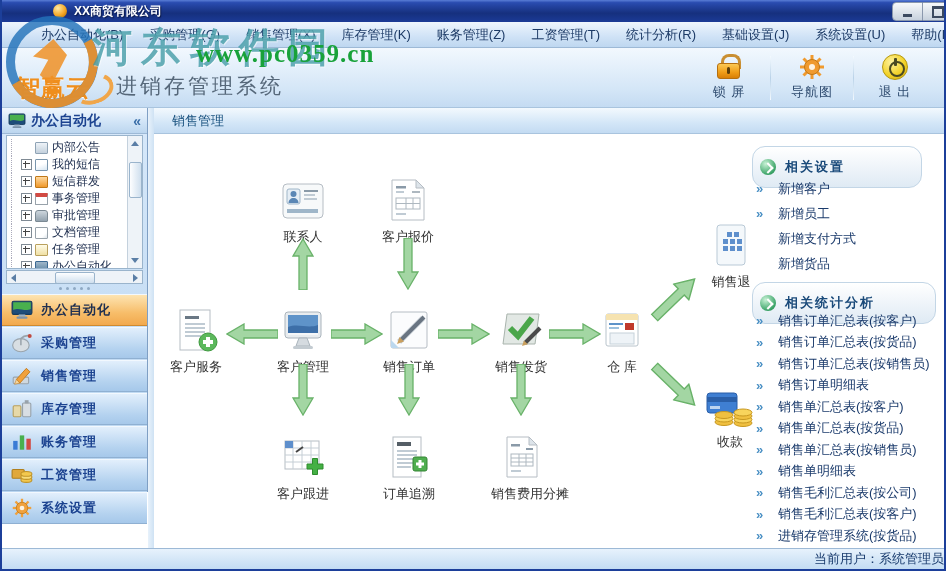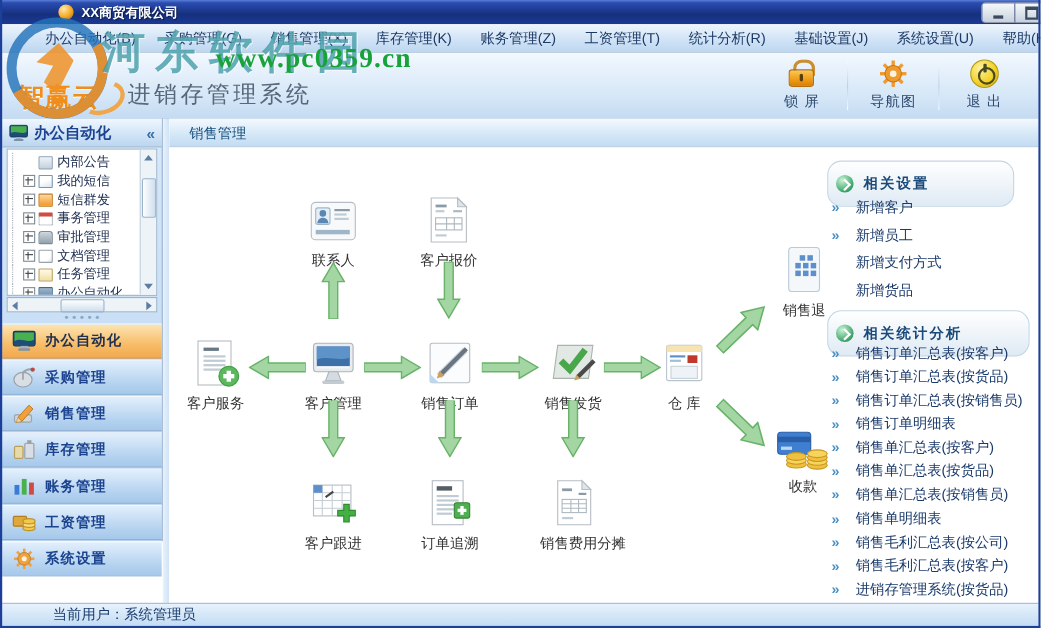--- a/index.html
+++ b/index.html
@@ -159,21 +159,21 @@
   .lc-settings{left:602px;top:42px;}
   .lc-settings .lrow{height:25px;}
   .lc-stats{left:602px;top:176px;}
   .lc-stats .lrow{height:21.5px;}
   .lrow{display:flex;align-items:center;cursor:pointer;white-space:nowrap;}
   .chev{width:22px;font-size:13px;font-weight:bold;color:#4a90c4;flex:none;}
   .ltext{font-size:13px;color:#1a3a6b;}
 
   
   .statusbar{position:absolute;left:2px;top:548px;width:942px;height:21px;
-    background:linear-gradient(#e7f2fc,#c3dcf3);border-top:1px solid #9db9d6;display:flex;align-items:center;box-sizing:border-box;}
+    background:linear-gradient(#e7f2fc,#c3dcf3);border-top:1px solid #9db9d6;display:flex;align-items:center;box-sizing:border-box;justify-content:flex-end;}
   .statusbar span{margin-left:46px;font-size:13px;color:#1a3c6e;}
   .b-left,.b-right{position:absolute;top:0;width:2px;height:571px;background:#1c3f9a;}
   .b-left{left:0;} .b-right{right:0;}
   .b-bottom{position:absolute;left:0;bottom:0;width:946px;height:2px;background:#1c3f9a;}
 
   
   .wm-circle{position:absolute;left:6px;top:16px;width:92px;height:92px;border-radius:50%;box-sizing:border-box;
     border:9px solid rgba(35,115,185,.82);z-index:50;pointer-events:none;}
   .wm-circle::after{content:"";position:absolute;inset:-9px;border-radius:50%;border:9px solid transparent;
     border-bottom-color:rgba(238,145,38,.9);border-right-color:rgba(238,145,38,.9);transform:rotate(15deg);}

